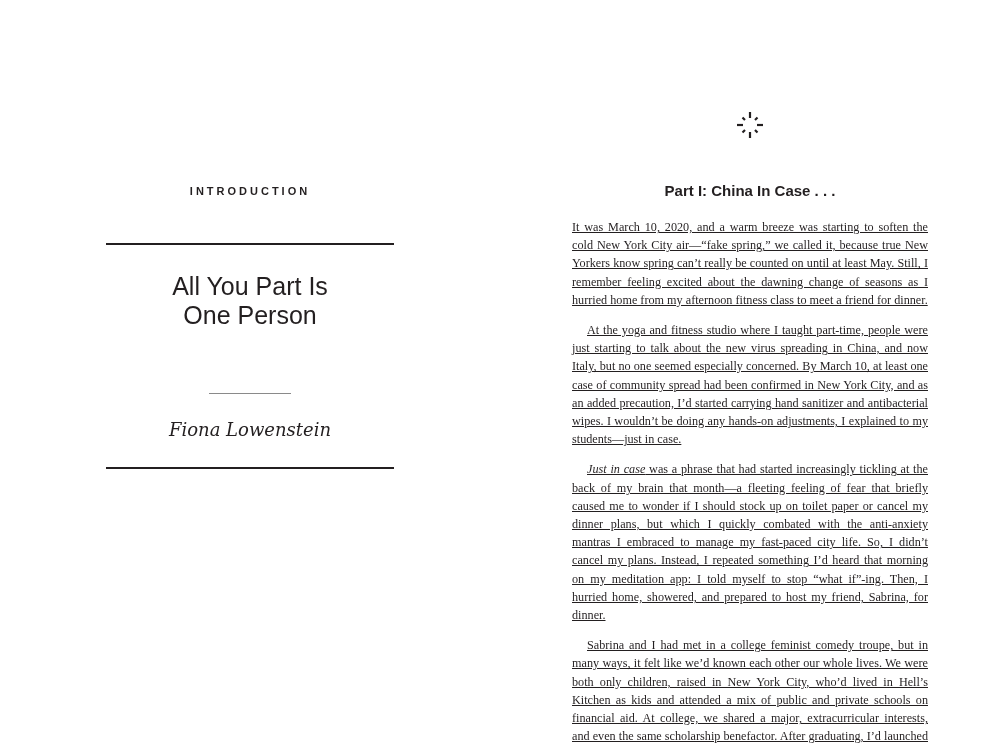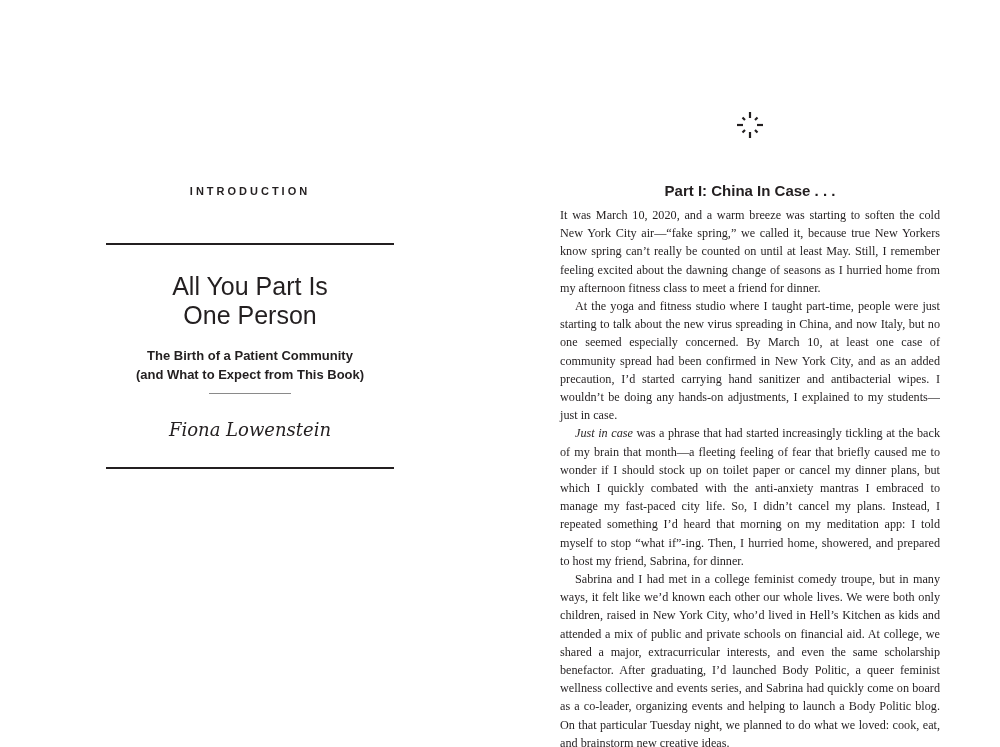--- a/index.html
+++ b/index.html
@@ -113,39 +113,36 @@
       left: 60px;
       width: 380px;
       font-family: "Liberation Serif", serif;
       font-size: 12.2px;
       line-height: 18.2px;
       color: #231f20;
       text-align: justify;
       hyphens: manual;
     }
     .body-text p {
-      margin: 0;
+      margin: 12px;
       text-indent: 0;
+      text-decoration: underline;
     }
     .body-text p.indent { text-indent: 15px; }
     .body-text em { font-style: italic; }
   </style>
 </head>
 <body>
 
 <div class="page page-left">
   <div class="kicker">INTRODUCTION</div>
   <div class="rule rule-top"></div>
   <div class="chapter-title">
     <span>All You Part Is</span>
     <span>One Person</span>
-  </div>
-  <div class="subtitle">
-    <span>The Birth of a Patient Community</span>
-    <span>(and What to Expect from This Book)</span>
   </div>
   <div class="short-rule"></div>
   <div class="author">Fiona Lowenstein</div>
   <div class="rule rule-bottom"></div>
 </div>
 
 <div class="page page-right">
   <div class="ornament">
     <svg width="30" height="30" viewBox="0 0 30 30">
       <g stroke="#231f20" stroke-width="2.2" stroke-linecap="butt">

